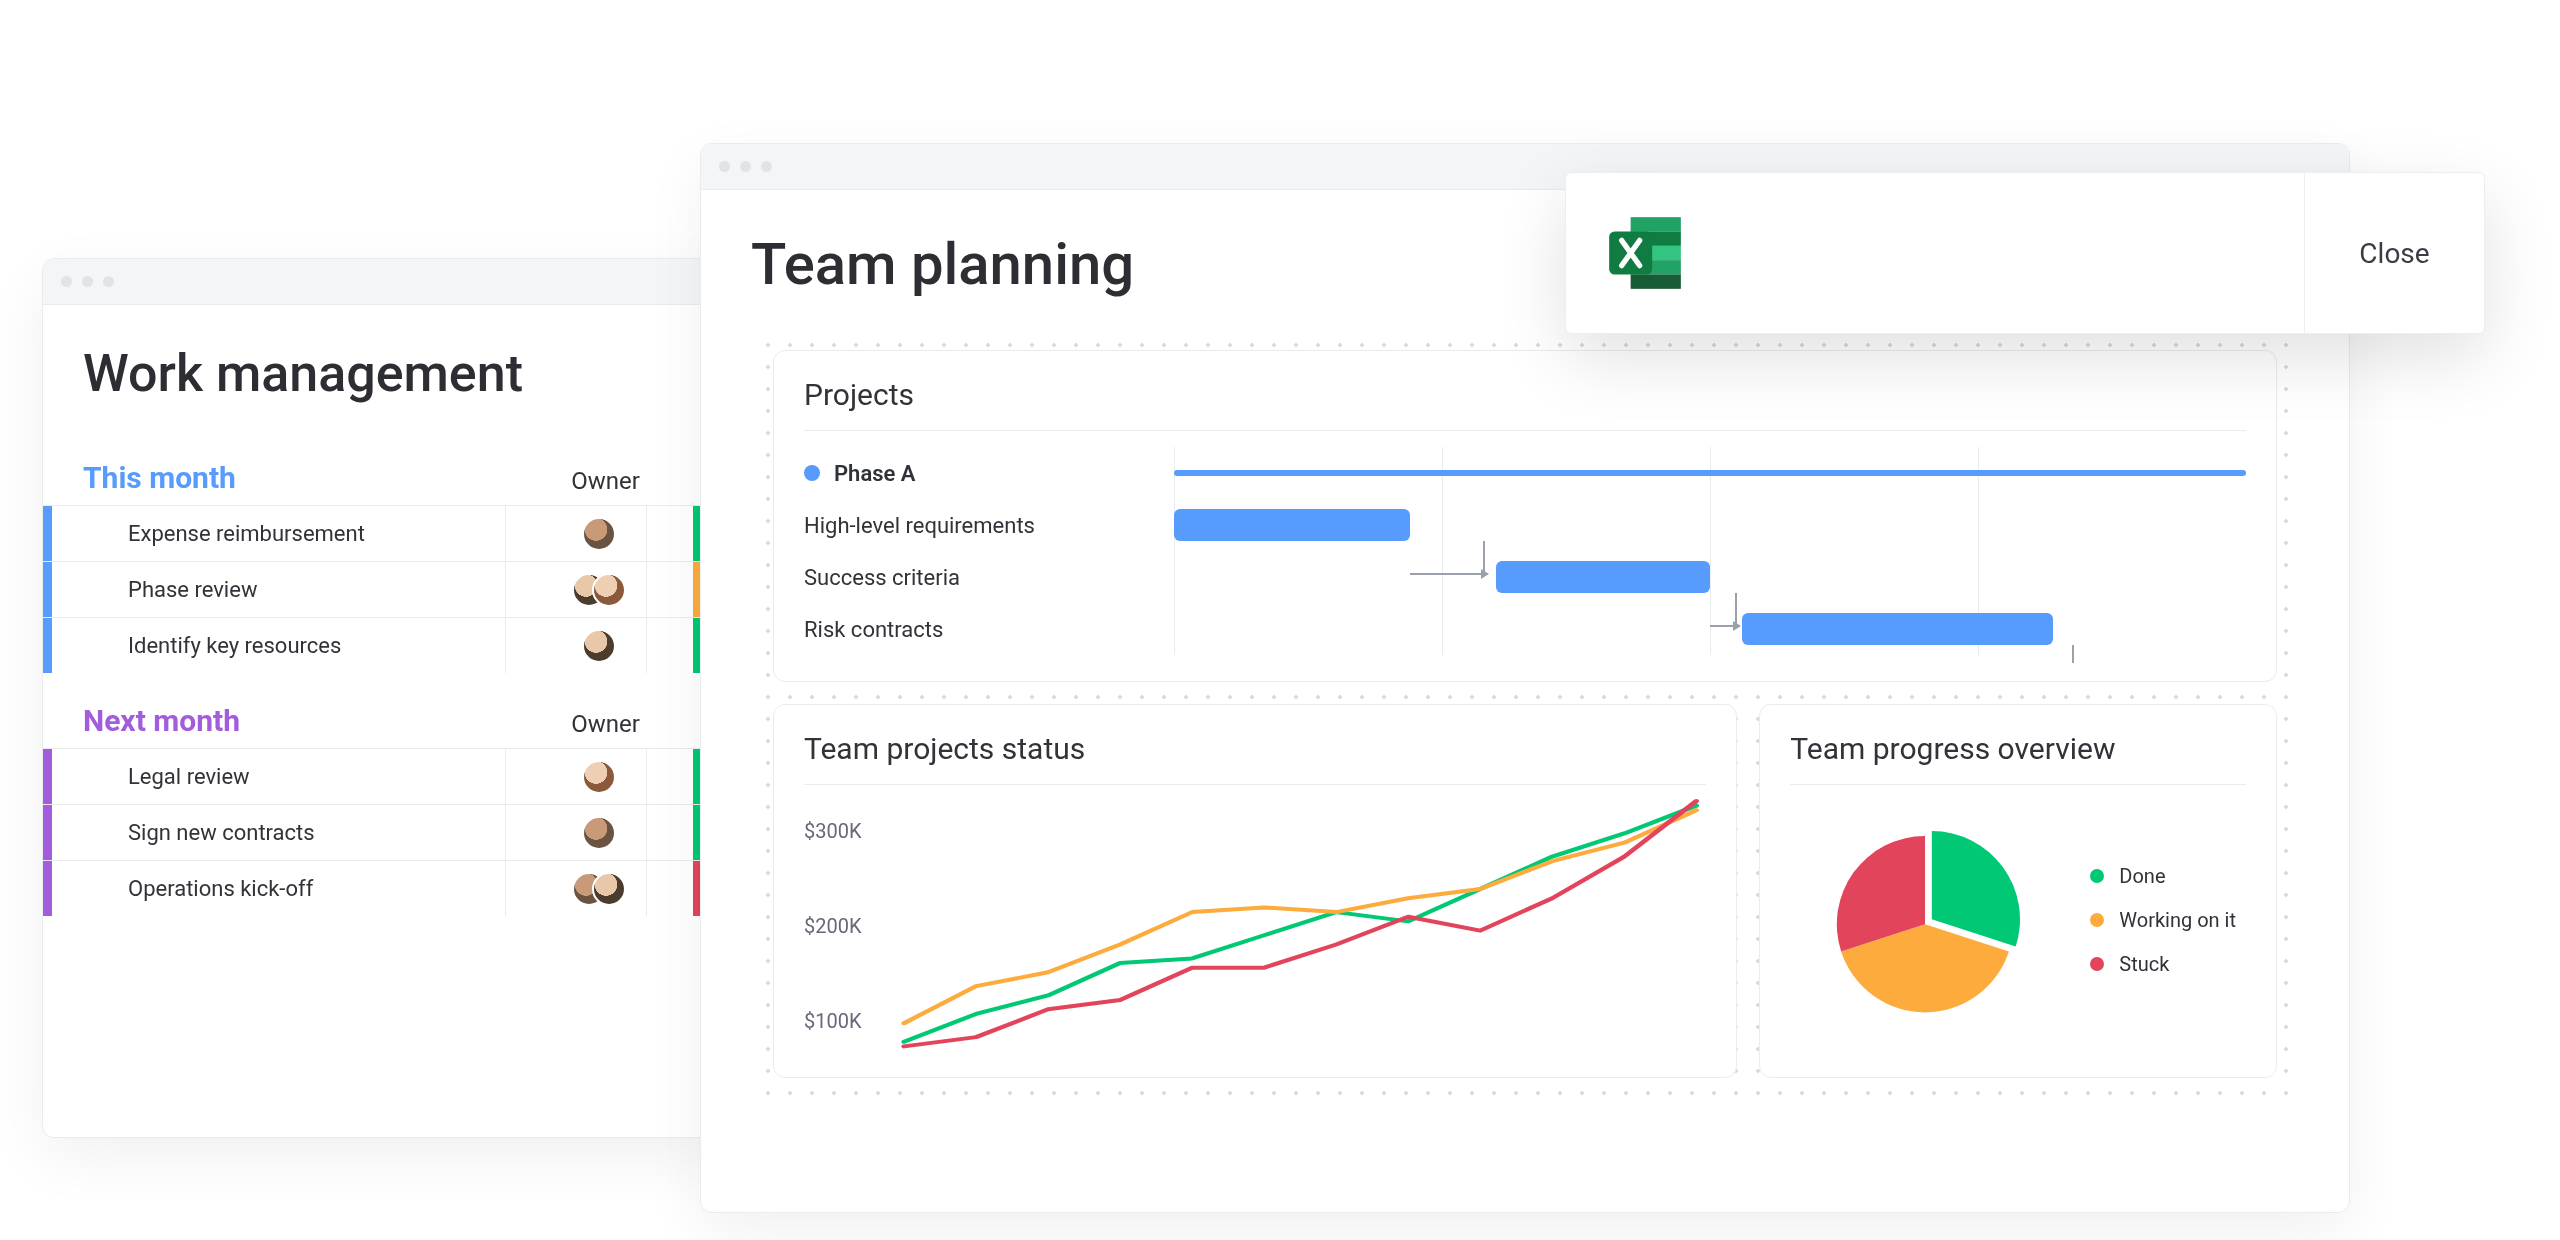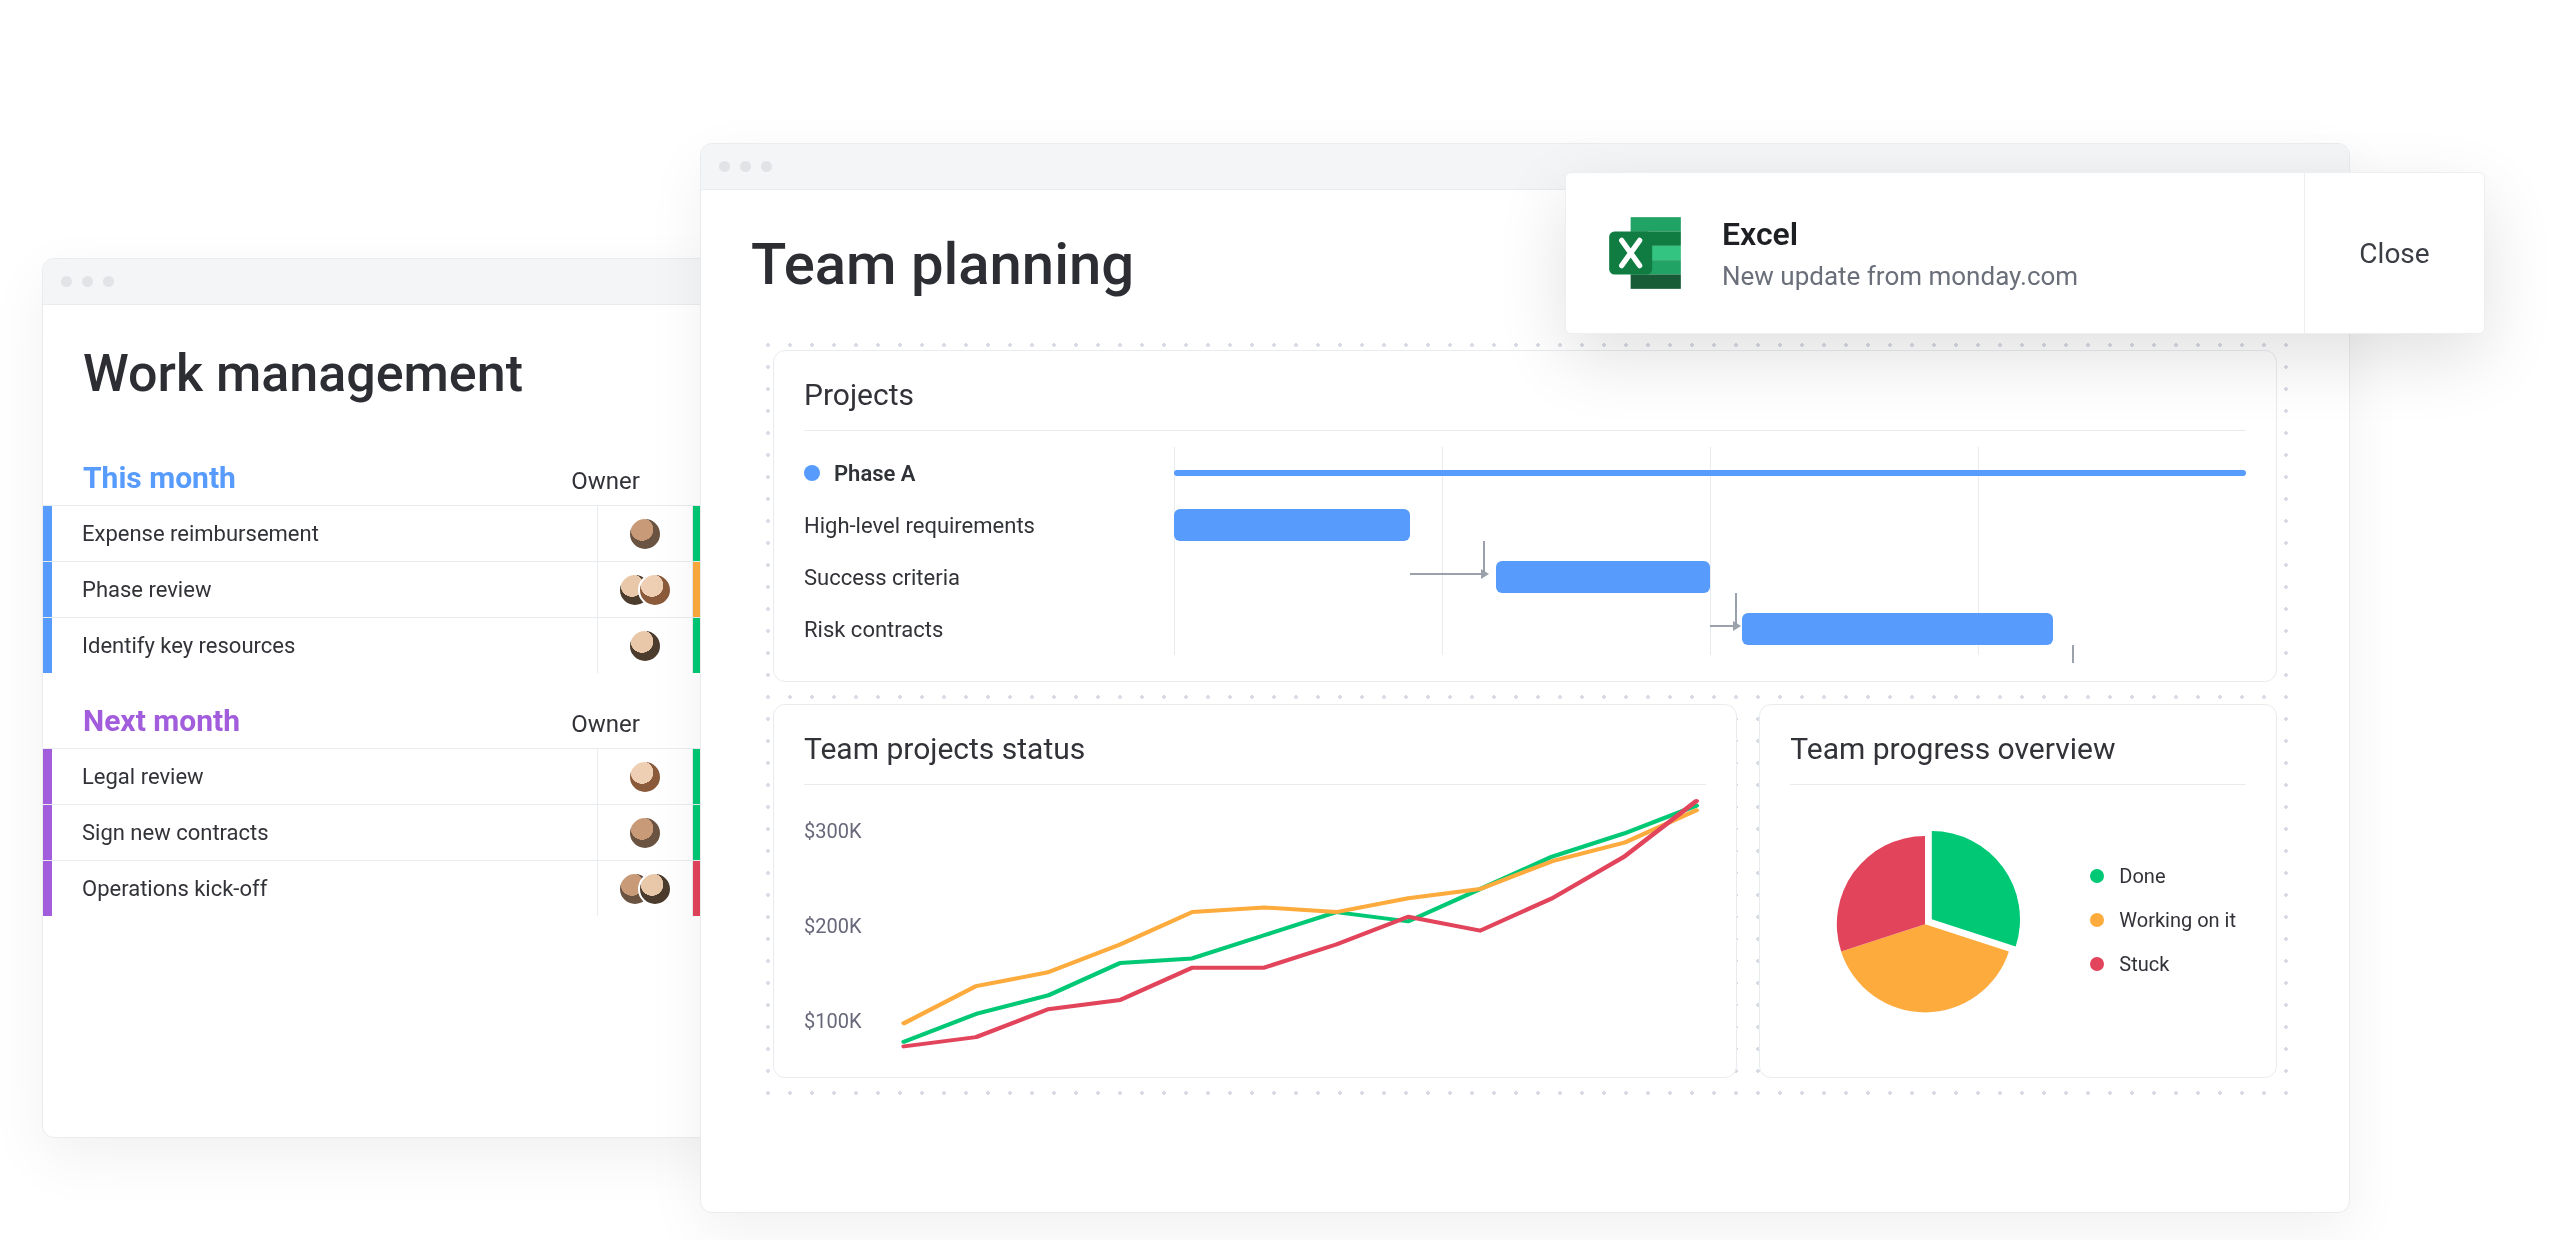--- a/index.html
+++ b/index.html
@@ -63,20 +63,21 @@
     width: 95px;
     text-align: center;
     font-weight: 400;
   }
   .status-gutter { width: 38px; }
   .row {
     display: flex;
     align-items: center;
     height: 56px;
     border-top: 1px solid #e9ecef;
+    gap: 46px;
   }
   .row .accent { width: 9px; align-self: stretch; }
   .accent-blue { background: #579bfc; }
   .accent-purple { background: #a25ddc; }
   .row .label {
     flex: 1;
     font-size: 22px;
     color: #323338;
     padding-left: 30px;
     border-right: 1px solid #e9ecef;
@@ -417,19 +418,15 @@
         <rect x="16" y="4" width="28" height="40" rx="2" fill="#e8e8e8"></rect>
         <rect x="16" y="4" width="28" height="8" fill="#21a366"></rect>
         <rect x="16" y="12" width="28" height="8" fill="#107c41"></rect>
         <rect x="16" y="20" width="28" height="8" fill="#33c481"></rect>
         <rect x="16" y="28" width="28" height="8" fill="#21a366"></rect>
         <rect x="16" y="36" width="28" height="8" fill="#185c37"></rect>
         <rect x="4" y="12" width="24" height="24" rx="3" fill="#107c41"></rect>
         <path d="M11 17 L16 24 L11 31 M21 17 L16 24 L21 31" stroke="#fff" stroke-width="3" fill="none" stroke-linecap="round"></path>
       </svg>
     </div>
-    <div class="toast-txt">
-      <h3>Excel</h3>
-      <p>New update from monday.com</p>
-    </div>
   </div>
   <div class="toast-close">Close</div>
 </div>
 
 </body></html>

